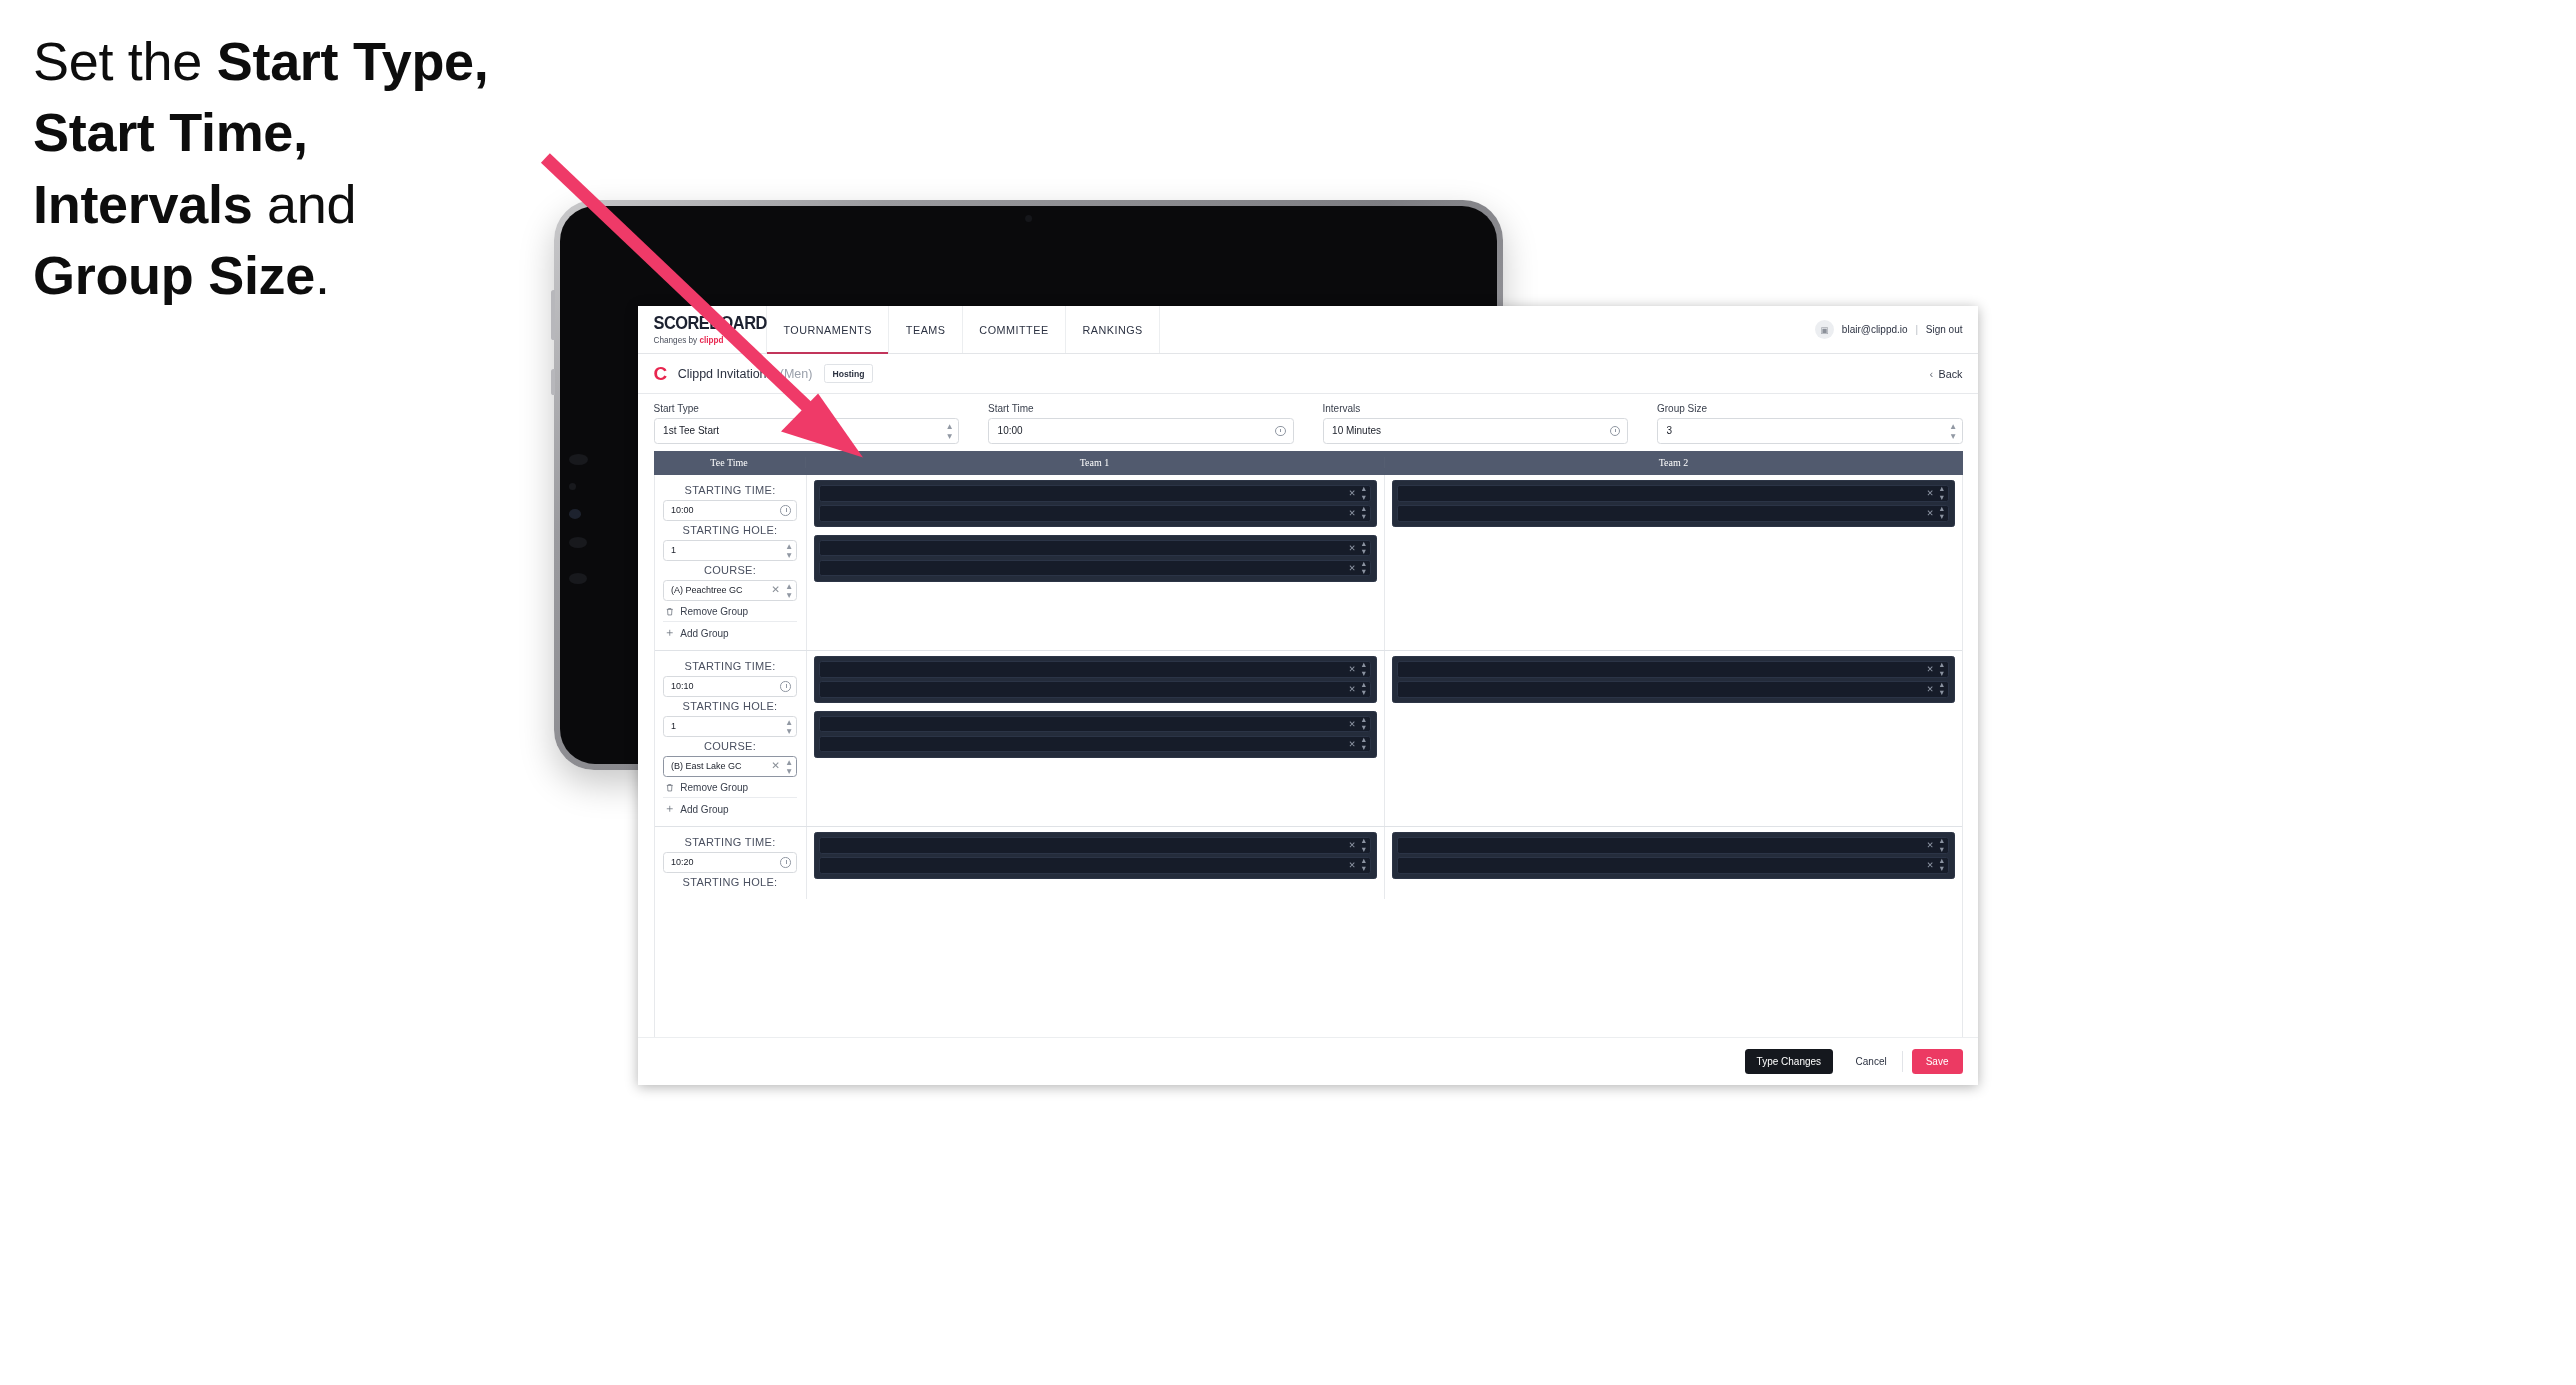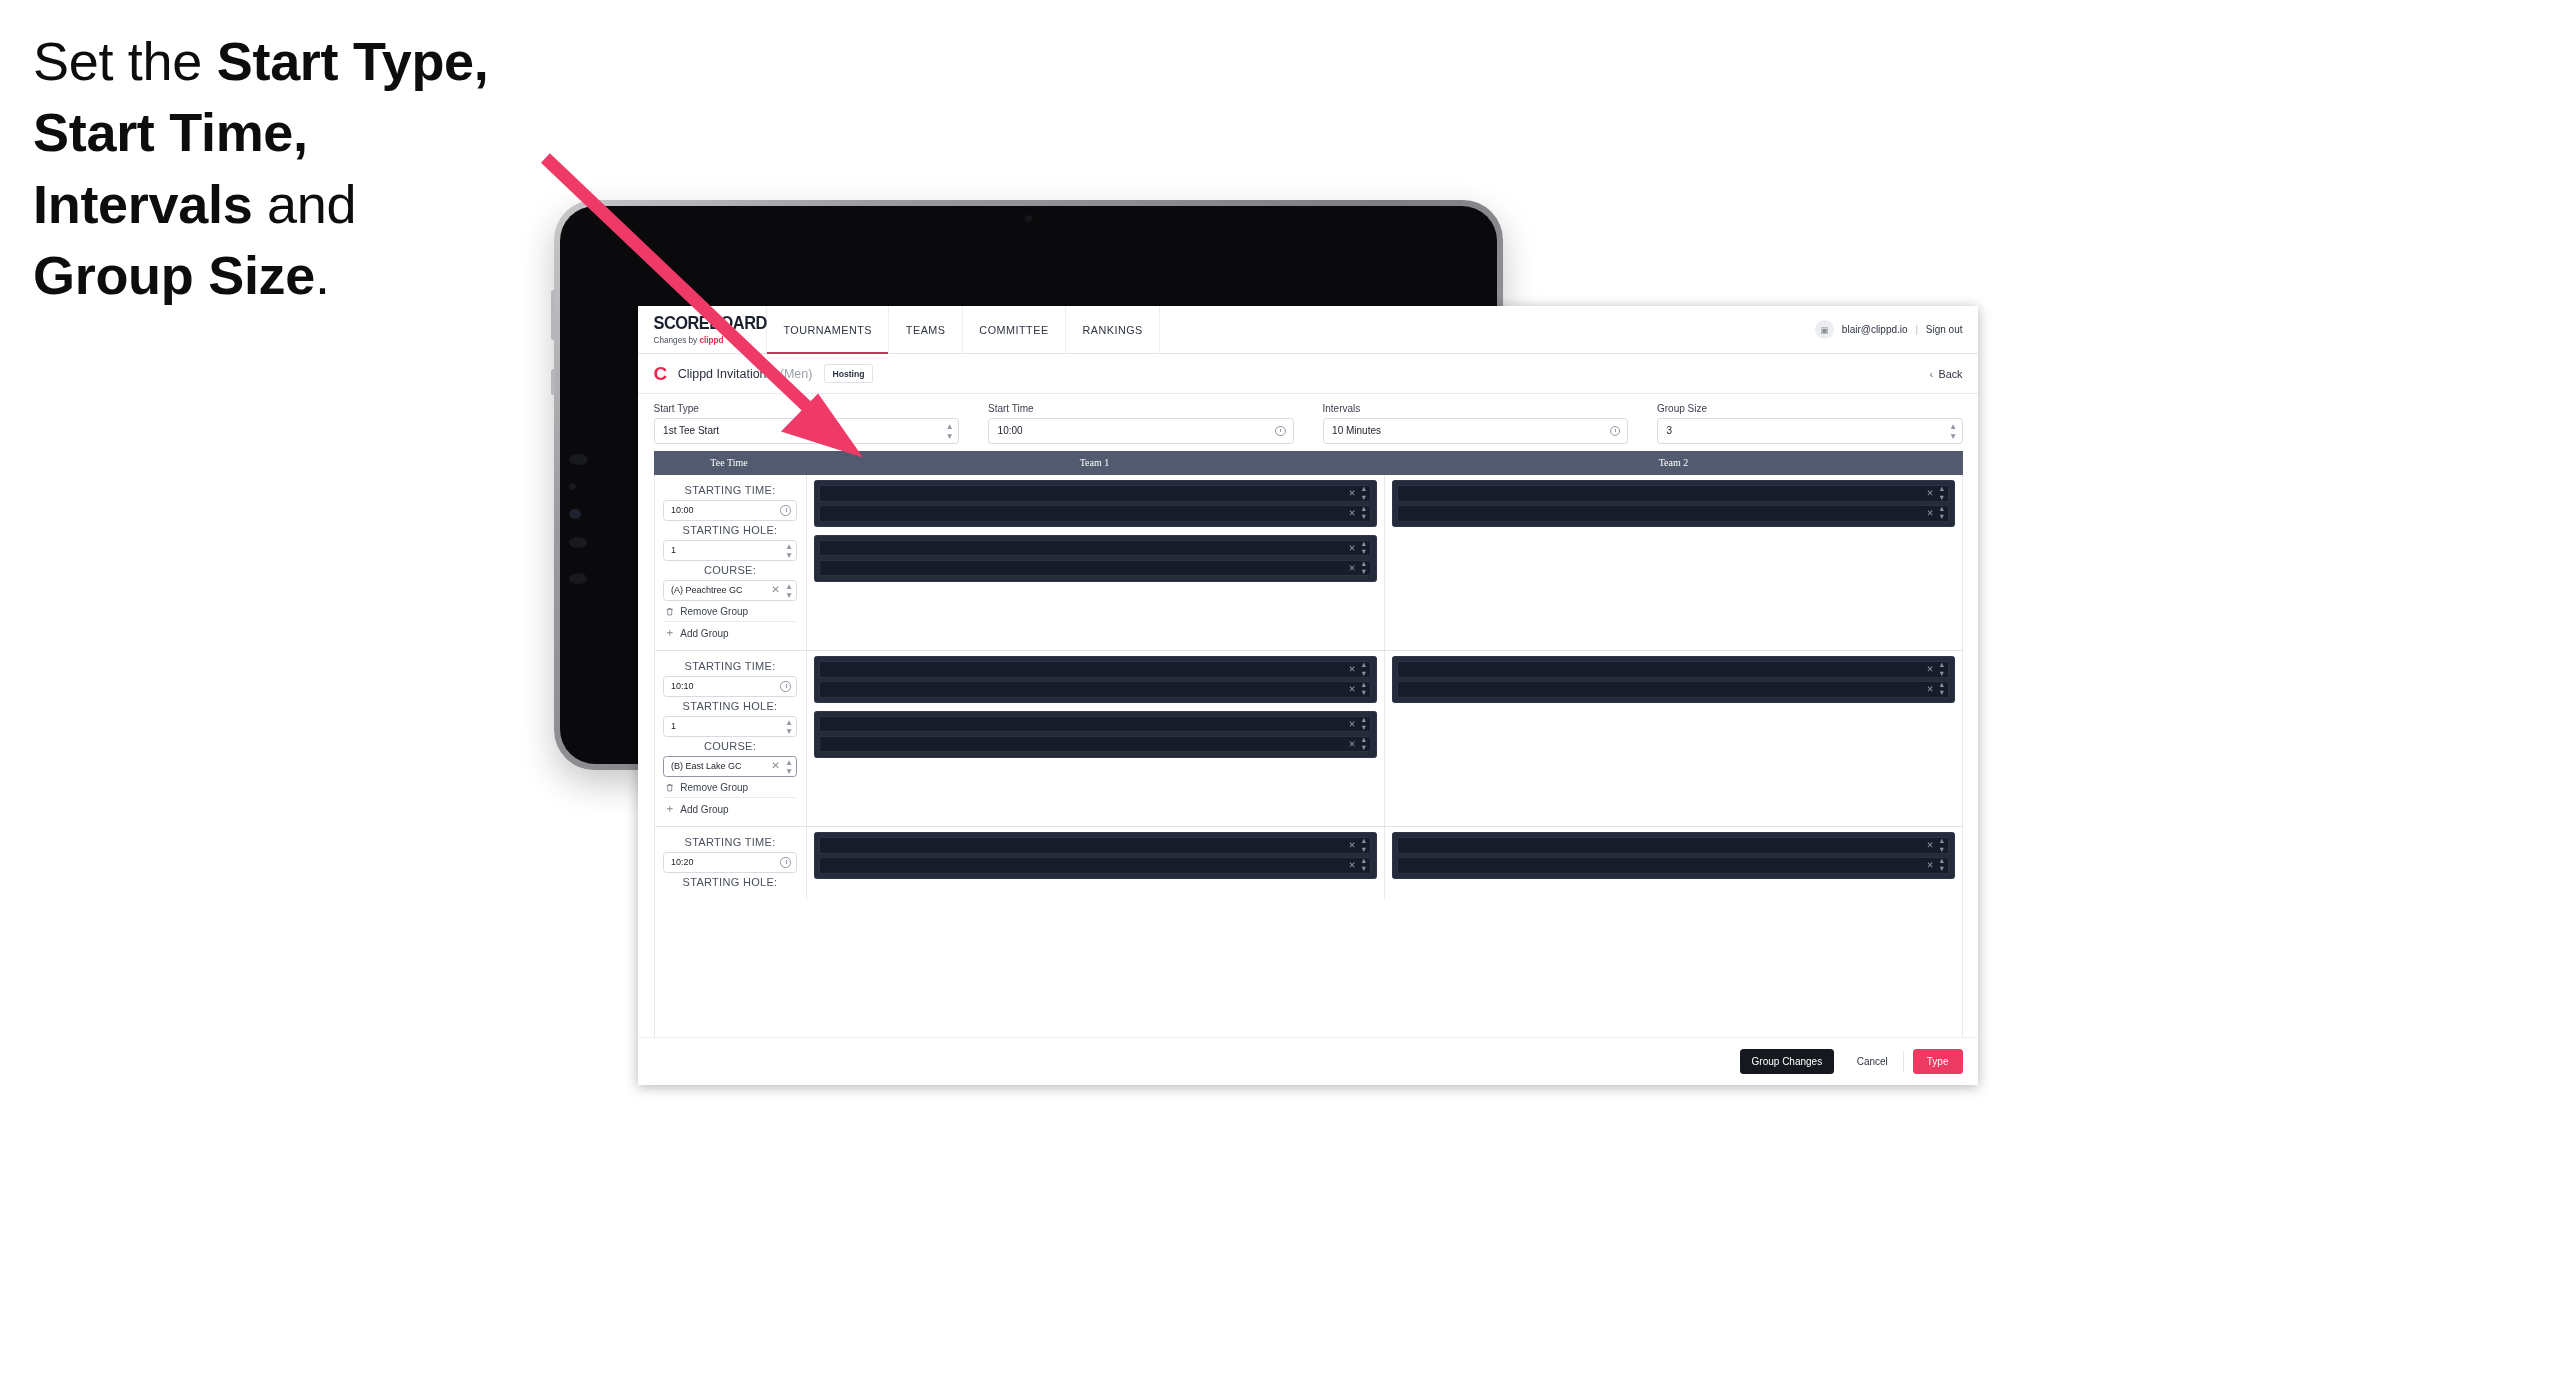--- a/index.html
+++ b/index.html
@@ -462,24 +462,24 @@
               <div class="pslot">
                 <span class="sx">✕</span>
                 <span class="ss">▴<br>▾</span>
               </div>
             </div>
           </div>
         </div>
       </div>
 
     <div class="appfoot">
-      <button class="btn btn-reset">Group Changes</button>
+      <button class="btn btn-reset">Type Changes</button>
       <button class="btn btn-cancel">Cancel</button>
       <div class="vdiv"></div>
-      <button class="btn btn-save">Type</button>
+      <button class="btn btn-save">Save</button>
     </div>
 
   </div>
 
   <svg class="arrow" viewBox="0 0 2985 1606">
     <line x1="632" y1="183" x2="955" y2="490" stroke="#ef3a68" stroke-width="15" stroke-linecap="butt"></line>
     <polygon points="1000,530 905,500 948,456" fill="#ef3a68"></polygon>
   </svg>
 
 </div>

